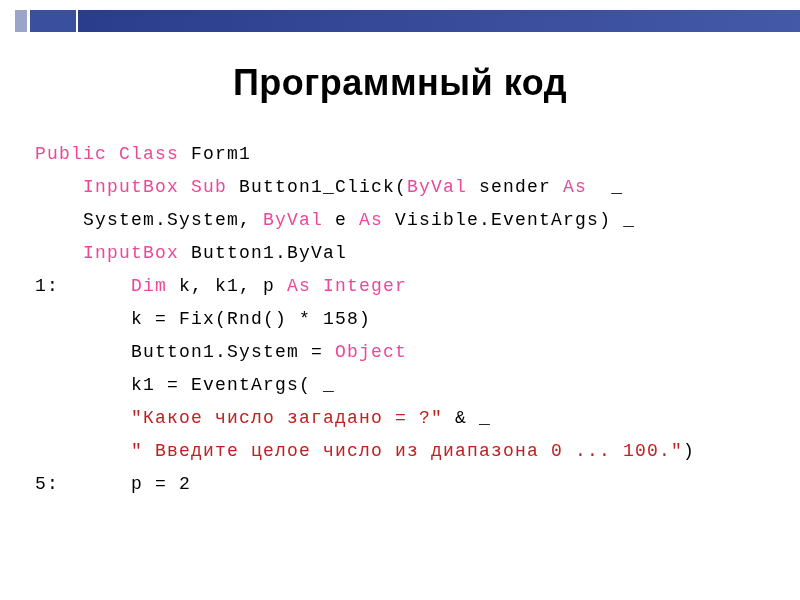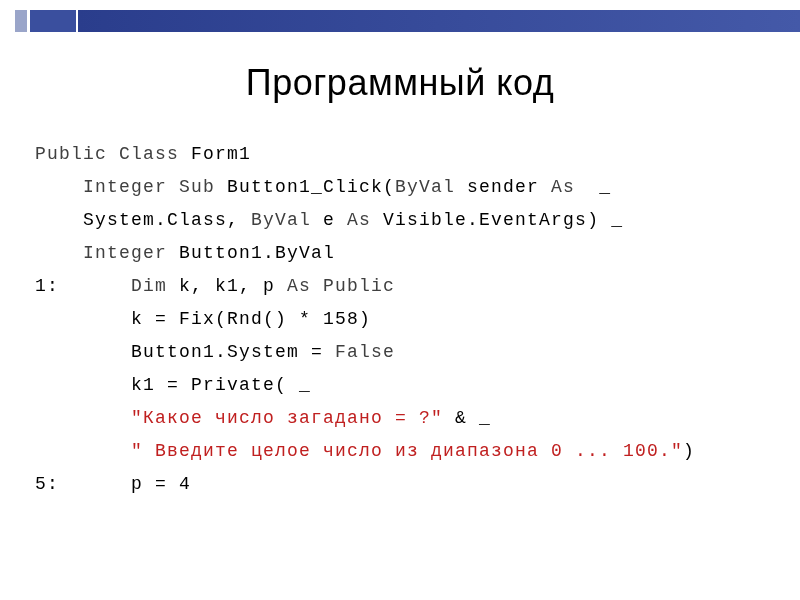--- a/index.html
+++ b/index.html
@@ -46,53 +46,53 @@
       height: 22px;
       background: linear-gradient(to right, #2a3d8c 0%, #4459a8 100%);
     }
     .slide-title {
       position: absolute;
       top: 62px;
       left: 0;
       width: 100%;
       text-align: center;
       font-size: 36px;
-      font-weight: normal;
+      font-weight: bold;
       color: #000;
       letter-spacing: 0.5px;
     }
     .code-block {
       position: absolute;
       top: 138px;
       left: 35px;
       font-family: "Courier New", Courier, monospace;
       font-size: 18px;
       line-height: 33px;
       letter-spacing: 1.2px;
       white-space: pre;
       color: #000;
     }
-    .kw { color: #404040; }
+    .kw { color: #ec4899; }
     .str { color: #c02020; }
     .lbl { color: #000; }
   </style>
 </head>
 <body>
 
 <div class="top-bar">
   <div class="bar-segment-1"></div>
   <div class="bar-segment-2"></div>
   <div class="bar-segment-3"></div>
 </div>
 
 <div class="slide-title">Программный код</div>
 
 <div class="code-block"><span class="kw">Public Class</span><span> Form1</span>
-<span>    </span><span class="kw">Integer Sub</span><span> Button1_Click(</span><span class="kw">ByVal</span><span> sender </span><span class="kw">As</span><span>  _</span>
-<span>    </span><span>System.Class, </span><span class="kw">ByVal</span><span> e </span><span class="kw">As</span><span> Visible.EventArgs) _</span>
-<span>    </span><span class="kw">Integer</span><span> Button1.ByVal</span>
-<span class="lbl">1:      </span><span class="kw">Dim</span><span> k, k1, p </span><span class="kw">As Public</span>
+<span>    </span><span class="kw">InputBox Sub</span><span> Button1_Click(</span><span class="kw">ByVal</span><span> sender </span><span class="kw">As</span><span>  _</span>
+<span>    </span><span>System.System, </span><span class="kw">ByVal</span><span> e </span><span class="kw">As</span><span> Visible.EventArgs) _</span>
+<span>    </span><span class="kw">InputBox</span><span> Button1.ByVal</span>
+<span class="lbl">1:      </span><span class="kw">Dim</span><span> k, k1, p </span><span class="kw">As Integer</span>
 <span>        </span><span>k = Fix(Rnd() * 158)</span>
-<span>        </span><span>Button1.System = </span><span class="kw">False</span>
-<span>        </span><span>k1 = Private( _</span>
+<span>        </span><span>Button1.System = </span><span class="kw">Object</span>
+<span>        </span><span>k1 = EventArgs( _</span>
 <span>        </span><span class="str">"Какое число загадано = ?"</span><span> &amp; _</span>
 <span>        </span><span class="str">" Введите целое число из диапазона 0 ... 100."</span><span>)</span>
-<span class="lbl">5:      </span><span>p = 4</span></div>
+<span class="lbl">5:      </span><span>p = 2</span></div>
 
 </body></html>

